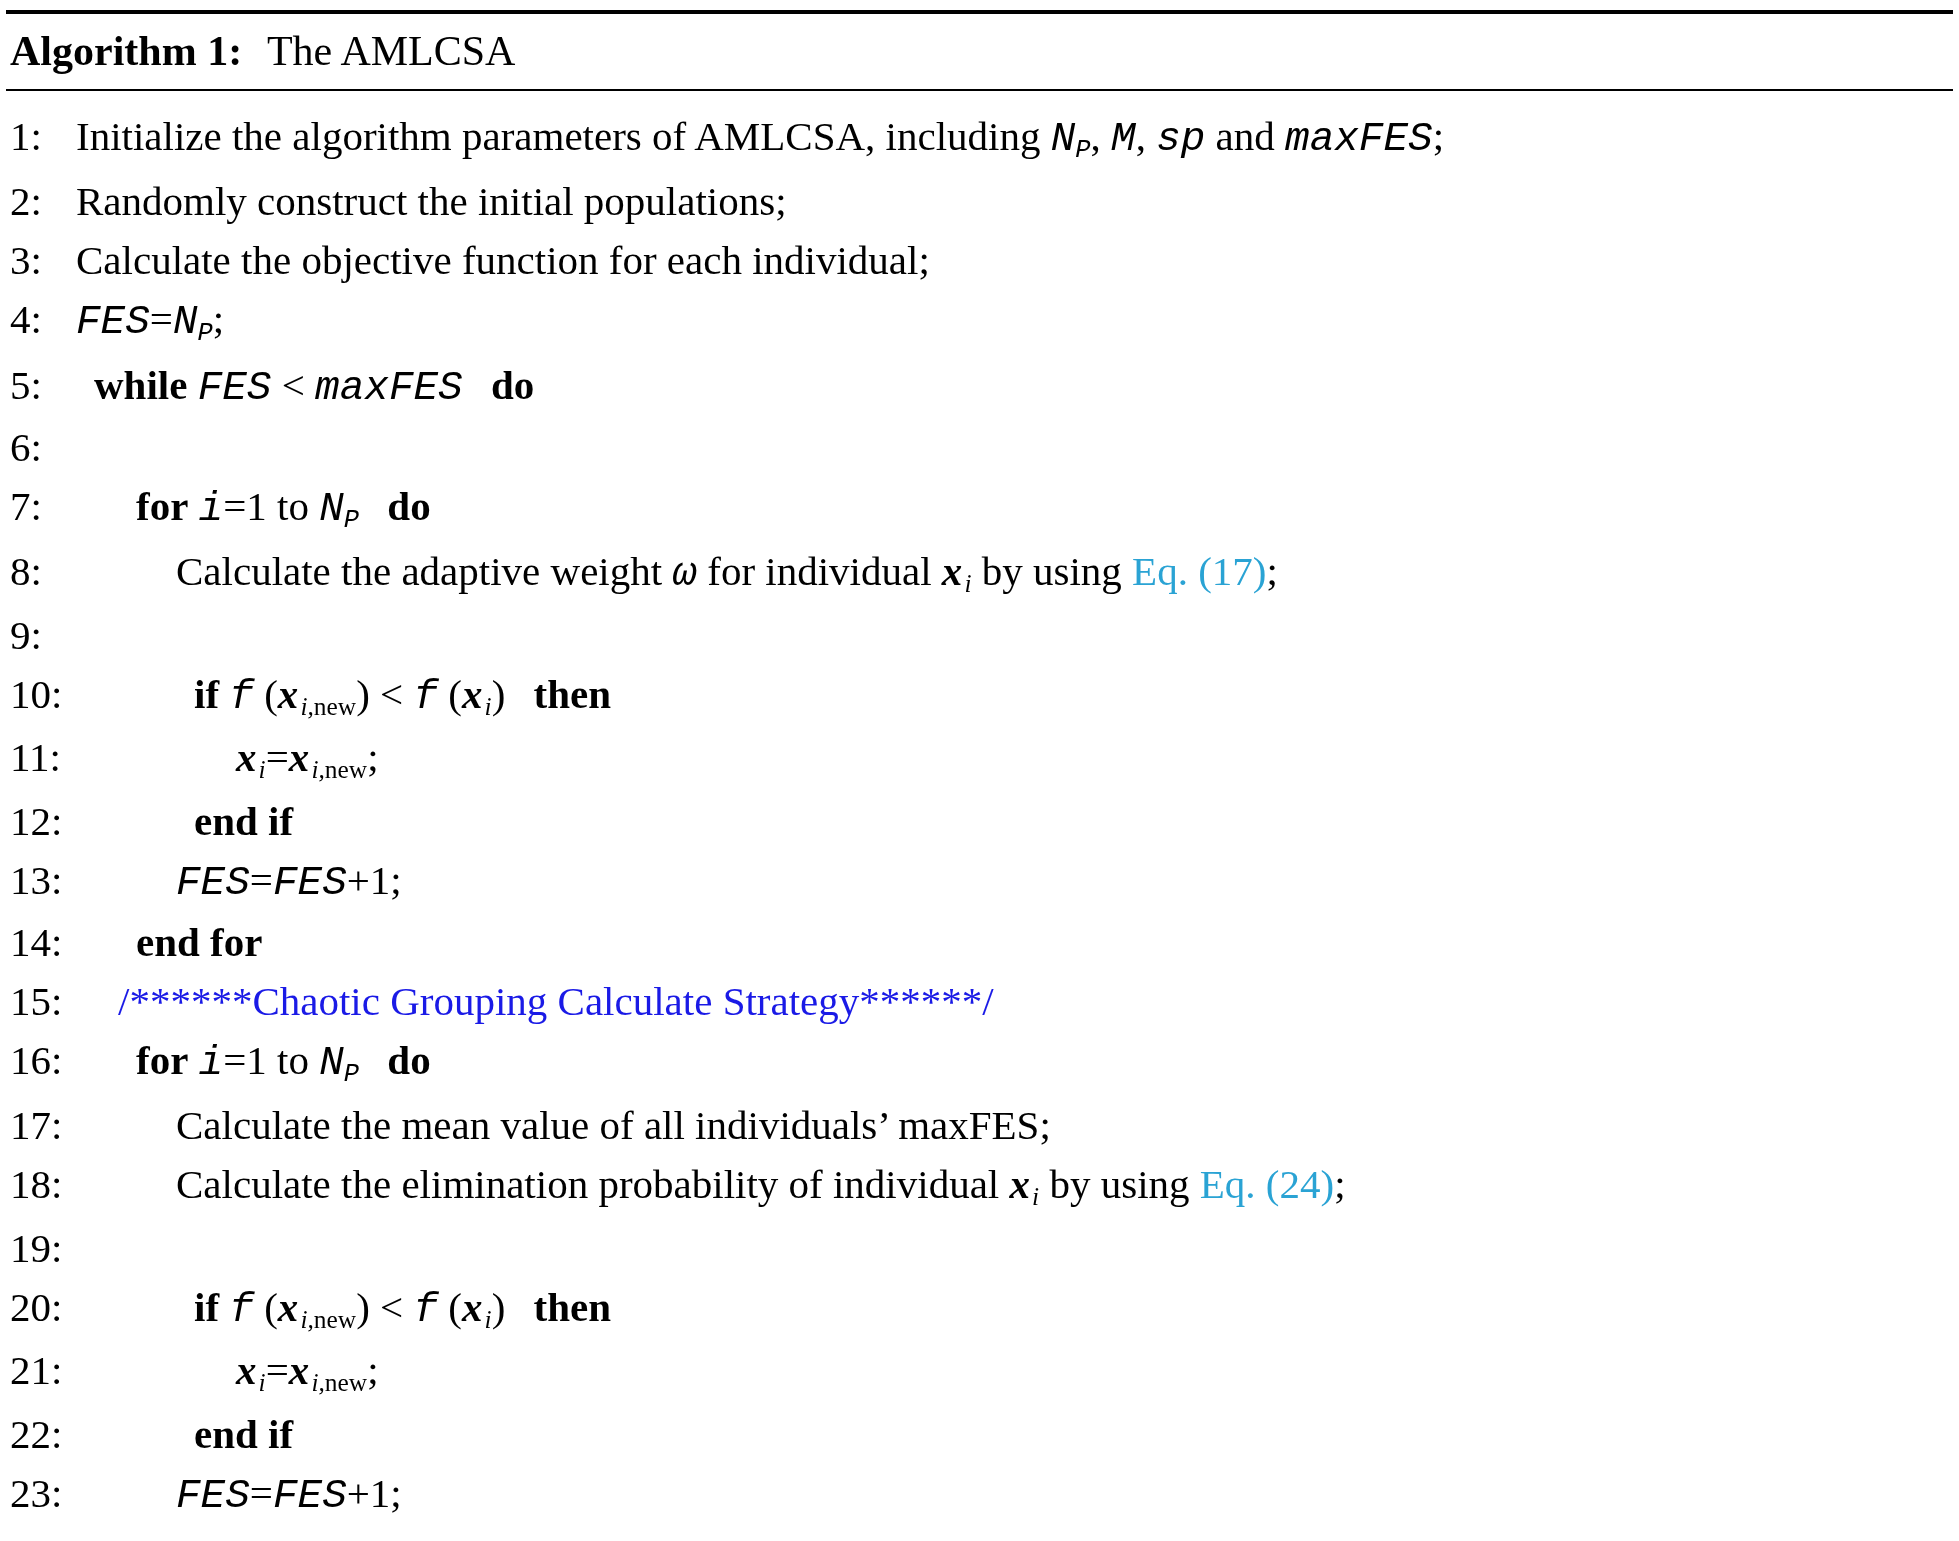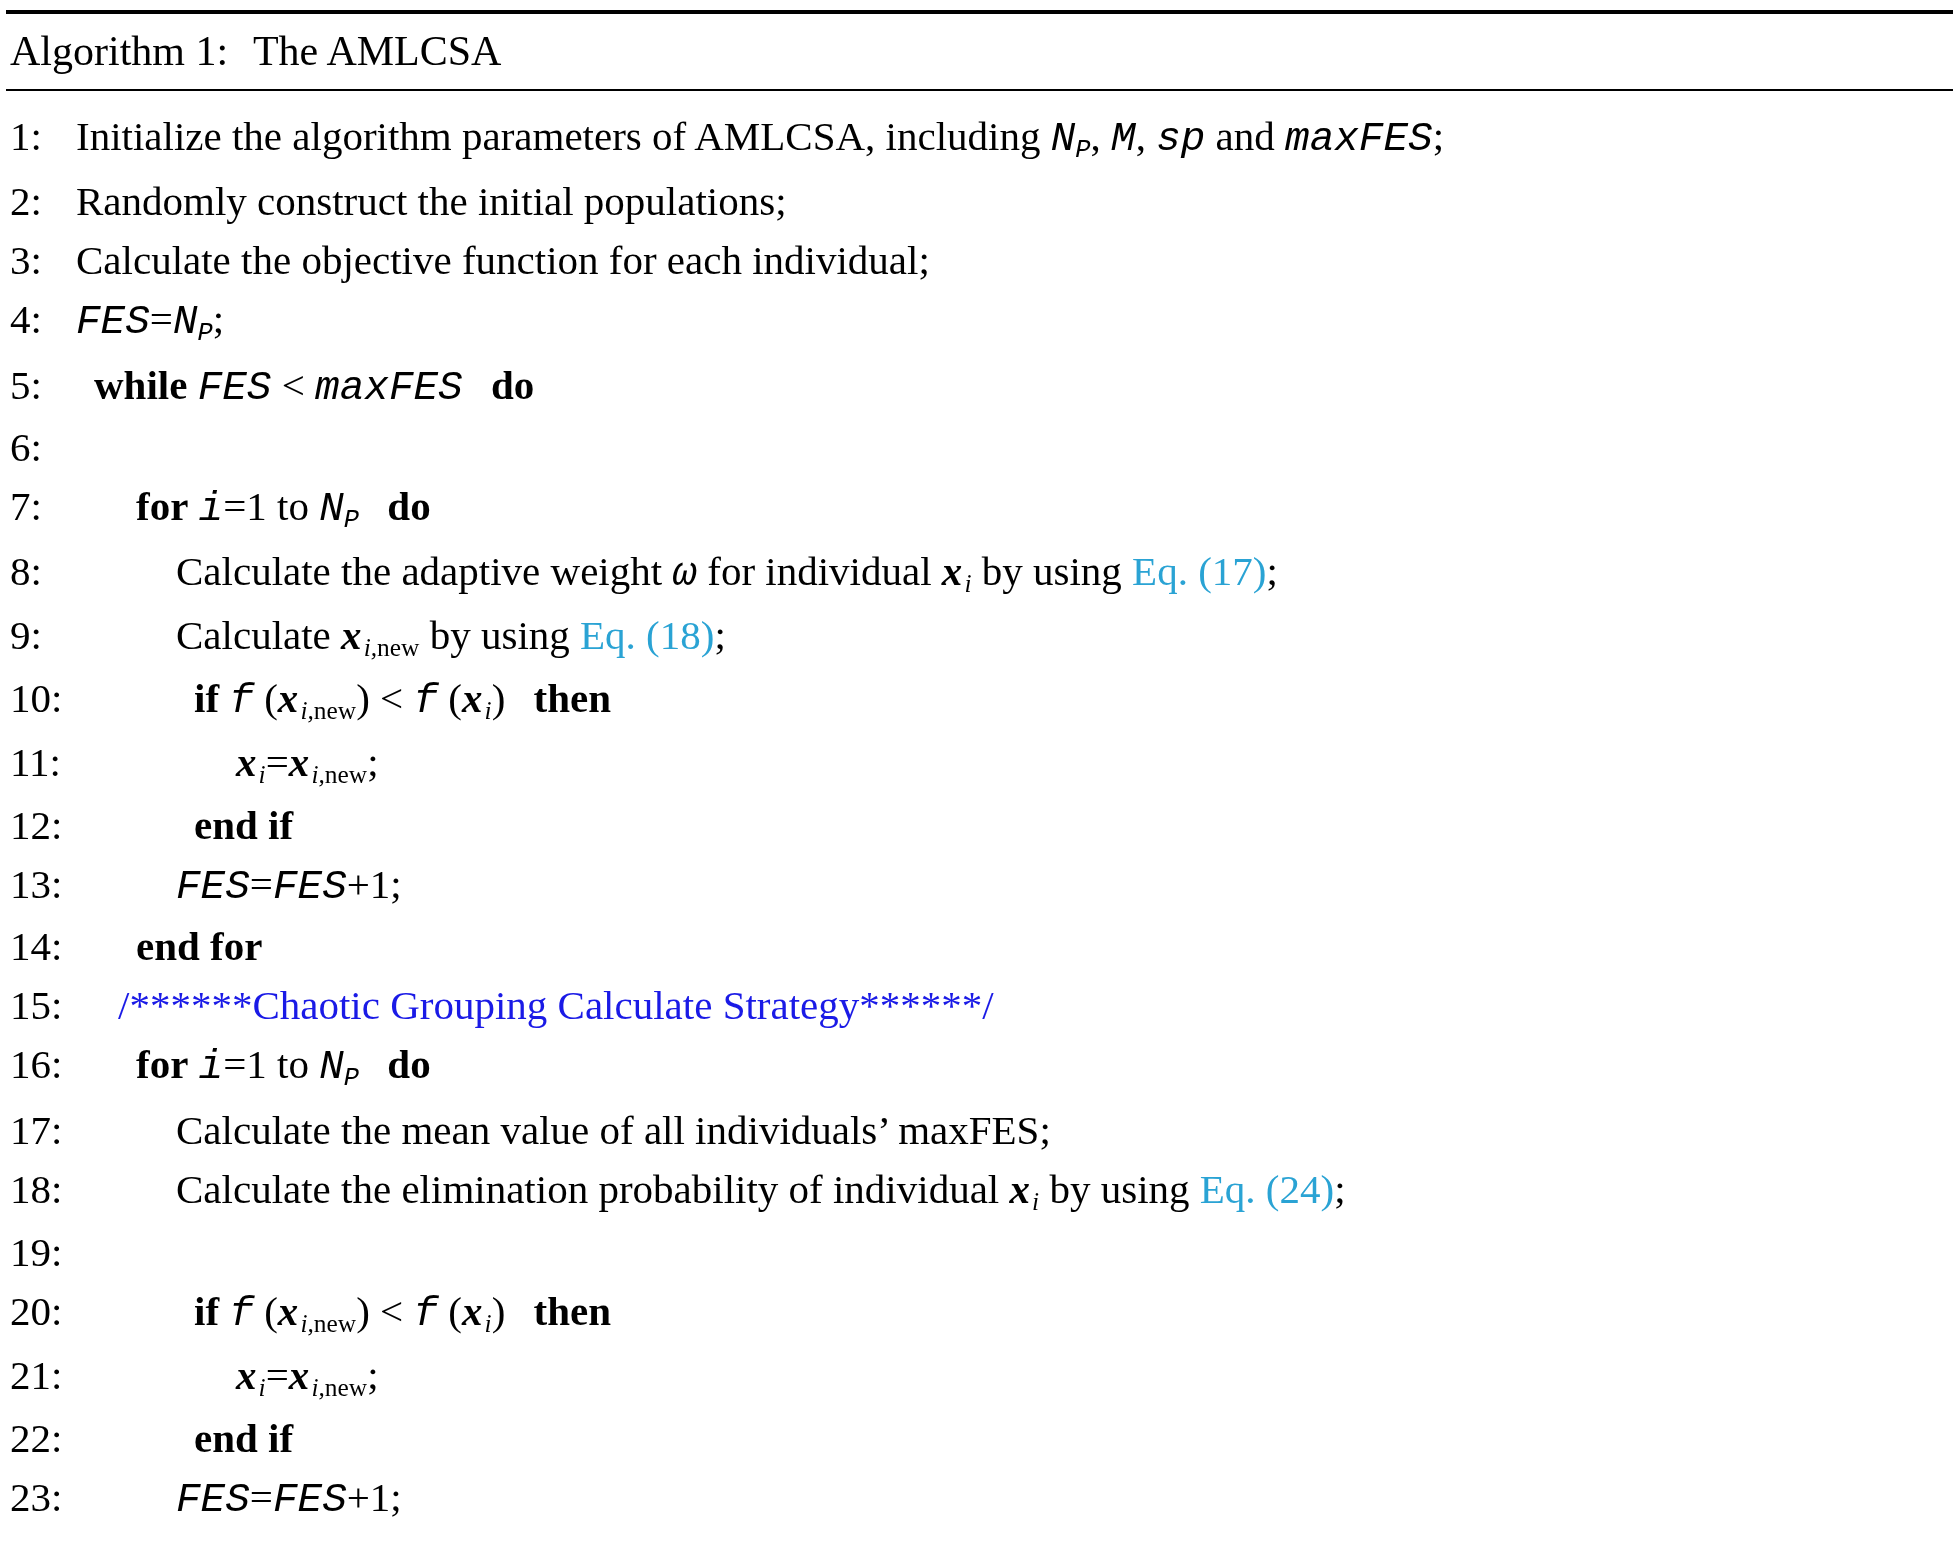--- a/index.html
+++ b/index.html
@@ -24,21 +24,21 @@
   .rule-mid {
     border-top: 2px solid #000;
     margin: 0;
   }
   .caption {
     font-size: 42px;
     line-height: 1.3;
     padding: 10px 4px 10px 4px;
   }
   .caption .cap-label {
-    font-weight: normal;
+    font-weight: bold;
   }
   .body-lines {
     padding: 16px 4px 12px 4px;
   }
   .line {
     display: flex;
     align-items: baseline;
     font-size: 41px;
     line-height: 1.0;
     padding: 9px 0;
@@ -124,21 +124,20 @@
       <span class="txt ind1"><span class="b">for</span> <span class="mathvar">i</span>=1 to <span class="mathvar">N<sub>P</sub></span> <span class="b">do</span></span>
     </div>
 
     <div class="line">
       <span class="num">8:</span>
       <span class="txt ind2">Calculate the adaptive weight <span class="mathvar">ω</span> for individual <span class="bvec">x</span><sub> i</sub> by using <span class="eqref">Eq. (17)</span>;</span>
     </div>
 
     <div class="line">
       <span class="num">9:</span>
-      <span class="txt ind2">Calculate <span class="bvec">x</span><sub> i,<span class="sub-up" style="font-style:normal">new</span></sub> by using <span class="eqref">Eq. (18)</span>;</span>
     </div>
 
     <div class="line">
       <span class="num">10:</span>
       <span class="txt ind2"><span class="b">if</span> <span class="mathvar">f</span> (<span class="bvec">x</span><sub> i,<span style="font-style:normal">new</span></sub>) &lt; <span class="mathvar">f</span> (<span class="bvec">x</span><sub> i</sub>) <span class="b">then</span></span>
     </div>
 
     <div class="line">
       <span class="num">11:</span>
       <span class="txt ind3"><span class="bvec">x</span><sub> i</sub>=<span class="bvec">x</span><sub> i,<span style="font-style:normal">new</span></sub>;</span>

